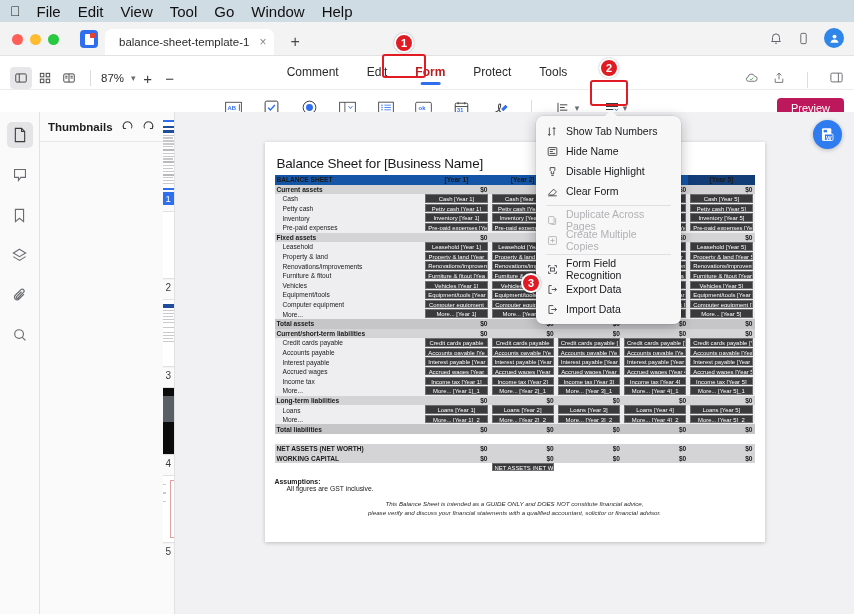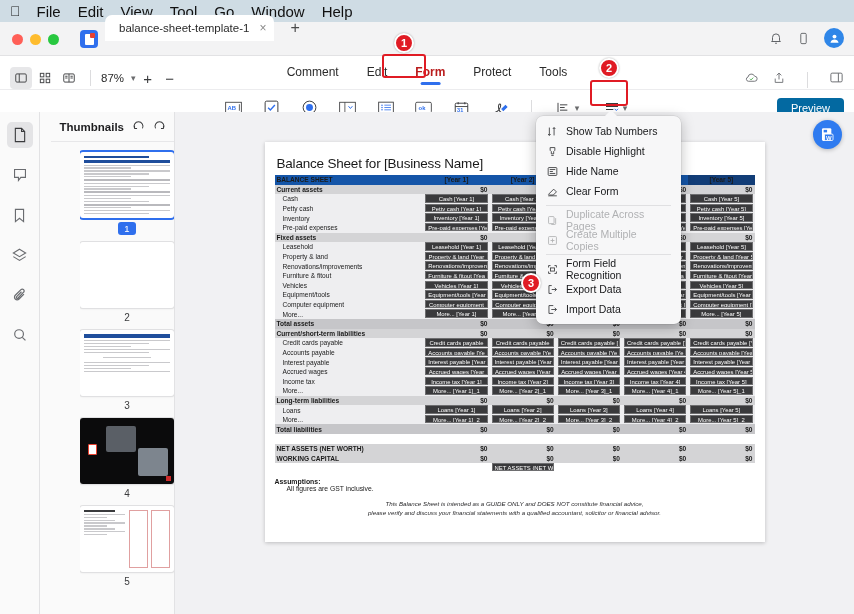--- a/index.html
+++ b/index.html
@@ -29,21 +29,21 @@
   .dot { width: 11px; height: 11px; border-radius: 50%; }
   .dot.red { background: #ff5f57; }
   .dot.yellow { background: #febc2e; }
   .dot.green { background: #28c840; }
   .applogo-sq {
     position: absolute; left: 80px; top: 8px; width: 18px; height: 18px;
     background: #2f6fed; border-radius: 4px; display:flex; align-items:center; justify-content:center;
   }
   .applogo-sq .pg { width:9px; height:11px; background:#fff; border-radius:1px 3px 1px 1px; position:relative;}
   .applogo-sq .pg:after{content:"";position:absolute;right:-1px;top:-1px;width:5px;height:5px;background:#e8412f;border-radius:1px;}
-  .tabstrip { position:absolute; left:105px; bottom:14px; display:flex; align-items:flex-end; }
+  .tabstrip { position:absolute; left:105px; bottom:0; display:flex; align-items:flex-end; }
   .doctab {
     background:#fff; border-radius:7px 7px 0 0; height:26px; padding:0 8px 0 14px;
     display:flex; align-items:center; gap:10px; font-size:11.5px; color:#2b2b2b;
     min-width: 152px;
   }
   .doctab .x { color:#8a8a8a; font-size:12px; cursor:default; }
   .tabplus { font-size:16px; color:#4a4a4a; margin-left:16px; margin-bottom:4px; font-weight:300;}
   .winicons { position:absolute; right:10px; top:6px; display:flex; align-items:center; gap:14px; }
   .winicons .ic { color:#55585c; display:flex; align-items:center; }
   .avatar { width:20px; height:20px; border-radius:50%; background:#2f86e8; display:flex;align-items:center;justify-content:center;}
@@ -77,31 +77,31 @@
     display:flex;align-items:center;justify-content:center;
     border:2px solid #fff; box-shadow:0 0 2px rgba(0,0,0,.35); z-index:60;
   }
 
   
   .formrow { height:36px; background:#fff; display:flex; align-items:center; justify-content:center; position:relative; border-bottom:1px solid #e6e6e8;}
   .ftools { display:flex; align-items:center; gap:16px; }
   .fbtn { width:22px;height:20px;display:flex;align-items:center;justify-content:center; }
   .fsep { width:1px;height:16px;background:#dcdcde;margin:0 4px;}
   .previewbtn {
-    position:absolute; right:10px; background:#0369a1; color:#fff; font-size:11px;
+    position:absolute; right:10px; background:#be185d; color:#fff; font-size:11px;
     border-radius:4px; padding:4px 14px; font-weight:500;
   }
 
   
   .body { position:absolute; top:112px; left:0; right:0; bottom:0; display:flex; background:#f1f1f3;}
   .railbar { width:40px; background:#fafafa; border-right:1px solid #e2e2e4; padding-top:10px; display:flex; flex-direction:column; align-items:center; gap:14px;}
   .rbtn { width:26px;height:26px;display:flex;align-items:center;justify-content:center;border-radius:5px;color:#6a6c70;}
   .rbtn.active { background:#e4e4e6; color:#3a3b3d;}
 
-  .thumbpanel { width:135px; background:#fafafa; border-right:1px solid #e2e2e4; display:flex; flex-direction:column;align-items:flex-end;}
+  .thumbpanel { width:135px; background:#fafafa; border-right:1px solid #e2e2e4; display:flex; flex-direction:row;}
   .thumbhead { height:30px; display:flex; align-items:center; padding:0 8px; gap:8px; border-bottom:1px solid #e7e7e9;}
   .thumbhead .tt { font-size:11.5px; font-weight:bold; color:#1d1d1f; flex:1;}
   .thumblist { flex:1; overflow:hidden; padding:10px 0 0 0; display:flex; flex-direction:column; align-items:center; gap:0;}
   .thumbitem { display:flex; flex-direction:column; align-items:center; margin-bottom:7px;}
   .thumbpage { width:94px; height:66px; background:#fff; border-radius:3px; box-shadow:0 0 0 1px #e0e0e2, 0 1px 2px rgba(0,0,0,.10); overflow:hidden; position:relative;}
   .thumbpage.sel { box-shadow:0 0 0 2px #2f6fed; }
   .thumblabel { font-size:10px; color:#3a3b3d; margin-top:4px; }
   .thumblabel.sel { background:#2f6fed; color:#fff; border-radius:3px; padding:1px 6px; font-size:9.5px; }
 
   
@@ -804,34 +804,34 @@
       <span class="mico">
           <svg width="11" height="11" viewBox="0 0 14 14" fill="none" stroke="#3a3b3d" stroke-width="1.1">
             <path d="M3 2v10M3 12l-1.6-1.8M3 12l1.6-1.8M9 12V2M9 2L7.4 3.8M9 2l1.6 1.8"></path>
           </svg>
         </span>
       <span>Show Tab Numbers</span>
     </div>
     <div class="mitem">
       <span class="mico">
           <svg width="11" height="11" viewBox="0 0 14 14" fill="none" stroke="#3a3b3d" stroke-width="1.1">
-            <path d="M4 2h6v3.5L8.5 7v3h-3V7L4 5.5z"></path>
-            <path d="M5.5 12h3"></path>
-          </svg>
-        </span>
-      <span>Disable Highlight</span>
+            <rect x="1.5" y="2" width="11" height="10" rx="1"></rect>
+            <path d="M3.5 4.5h7M3.5 7h4M3.5 9.5h7"></path>
+          </svg>
+        </span>
+      <span>Hide Name</span>
     </div>
     <div class="mitem">
       <span class="mico">
           <svg width="11" height="11" viewBox="0 0 14 14" fill="none" stroke="#3a3b3d" stroke-width="1.1">
-            <rect x="1.5" y="2" width="11" height="10" rx="1"></rect>
-            <path d="M3.5 4.5h7M3.5 7h4M3.5 9.5h7"></path>
-          </svg>
-        </span>
-      <span>Hide Name</span>
+            <path d="M4 2h6v3.5L8.5 7v3h-3V7L4 5.5z"></path>
+            <path d="M5.5 12h3"></path>
+          </svg>
+        </span>
+      <span>Disable Highlight</span>
     </div>
     <div class="mitem">
       <span class="mico">
           <svg width="11" height="11" viewBox="0 0 14 14" fill="none" stroke="#3a3b3d" stroke-width="1.1">
             <path d="M2 10.5l6.5-6.5 3.5 3.5-4 4H3z"></path>
             <path d="M1.5 12.5h11"></path>
           </svg>
         </span>
       <span>Clear Form</span>
     </div>

